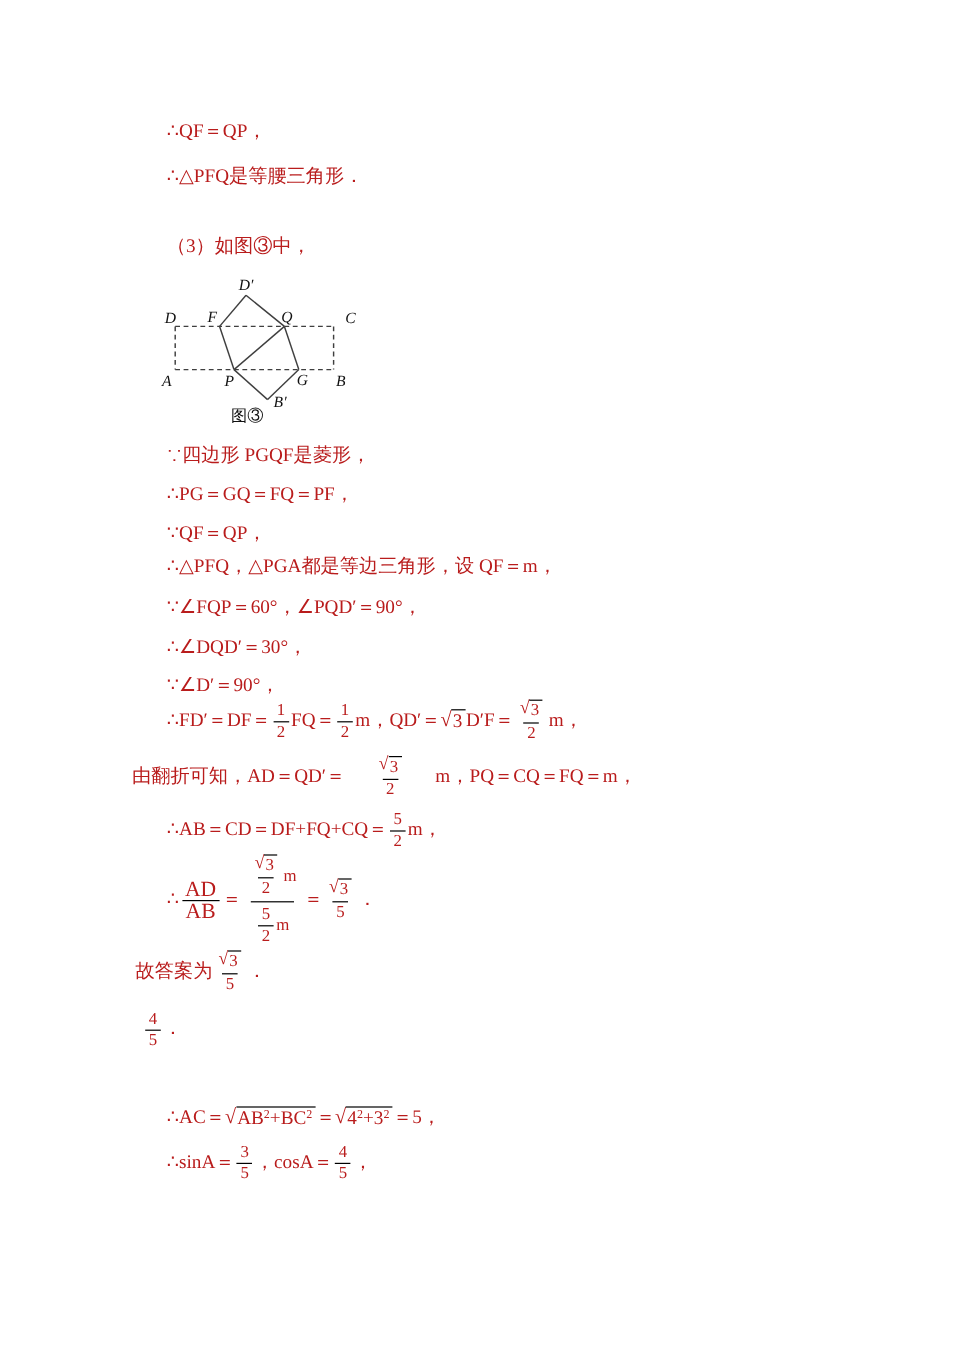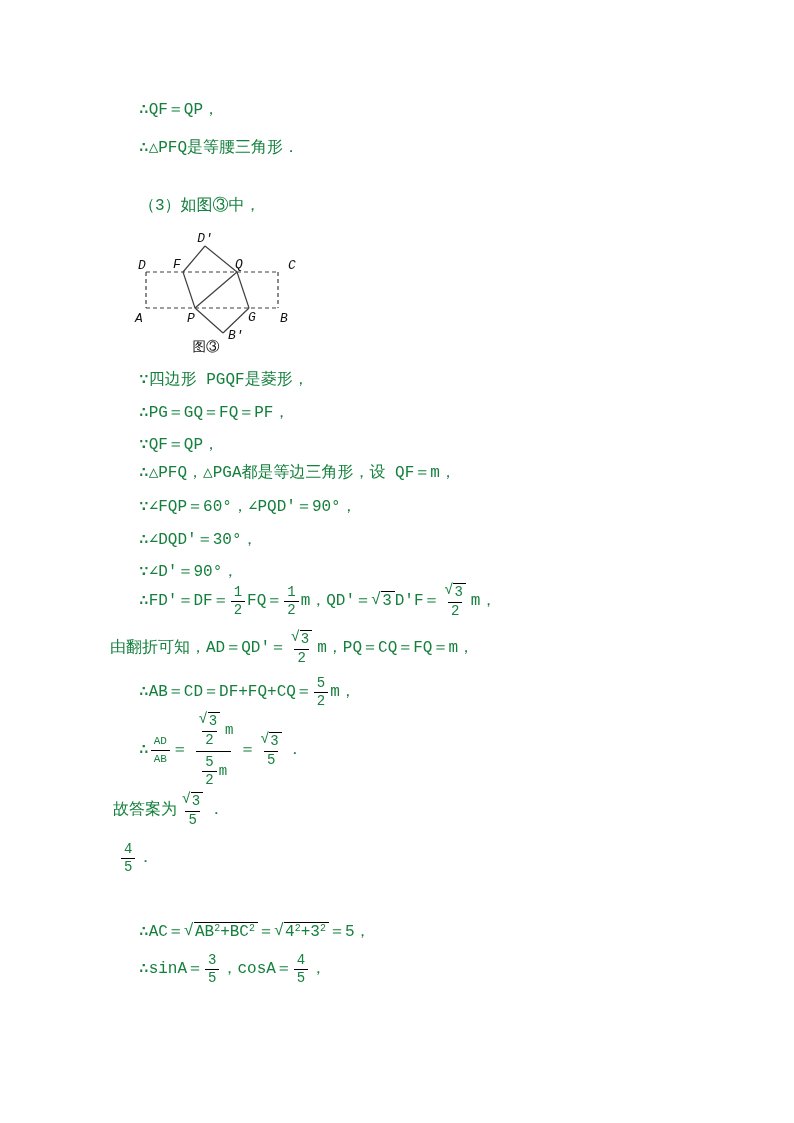--- a/index.html
+++ b/index.html
@@ -1,21 +1,21 @@
 <!DOCTYPE html>
 <html><head>
 <meta charset="utf-8">
 <style>
   html,body{margin:0;padding:0;background:#e8e8e8;}
   .page{
     position:relative;
     width:794px;height:1123px;
     background:#ffffff;
-    font-family:Liberation Mono, monospace;
-    color:#15803d;
+    font-family:Liberation Serif, serif;
+    color:#b91c1c;
     font-size:16px;
     overflow:hidden;
     margin:0 auto;
   }
   .row{
     position:absolute;
     display:flex;
     align-items:center;
     white-space:pre;
     line-height:20px;
@@ -135,21 +135,21 @@
         <span class="sqrt">
           <span class="sign">√</span>
           <span class="rad">3</span>
         </span>
       </span>
       <span class="den">2</span>
     </span>
     <span>m，</span>
   </div>
 
-  <div class="row" style="left:110px;top:628px;height:40px;">
+  <div class="row" style="left:110px;top:628px;height:40px;gap:23px;">
     <span>由翻折可知，AD＝QD′＝</span>
     <span class="frac">
       <span class="num">
         <span class="sqrt">
           <span class="sign">√</span>
           <span class="rad">3</span>
         </span>
       </span>
       <span class="den">2</span>
     </span>
@@ -160,21 +160,21 @@
     <span>∴AB＝CD＝DF+FQ+CQ＝</span>
     <span class="frac">
       <span class="num">5</span>
       <span class="den">2</span>
     </span>
     <span>m，</span>
   </div>
 
   <div class="row" style="left:139px;top:711px;height:78px;">
     <span>∴</span>
-    <span class="frac" style="font-size:11px;">
+    <span class="frac" style="font-size:18px;">
       <span class="num">AD</span>
       <span class="den">AB</span>
     </span>
     <span>＝</span>
     <span class="frac bigfrac">
       <span class="num">
         <span class="frac">
           <span class="num">
             <span class="sqrt">
               <span class="sign">√</span>

